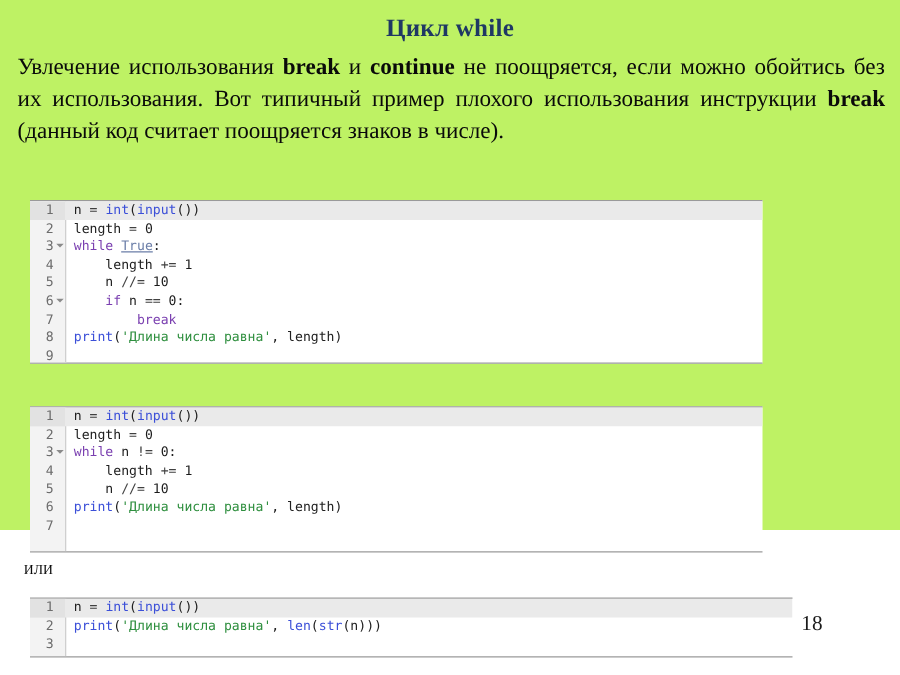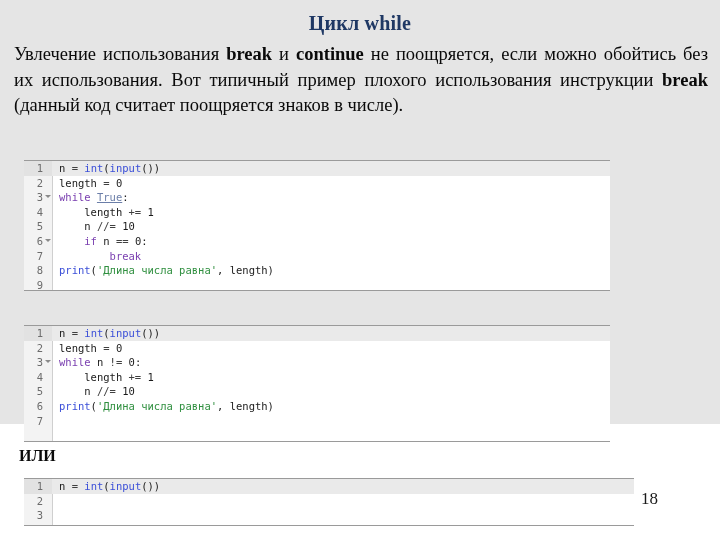--- a/index.html
+++ b/index.html
@@ -14,21 +14,21 @@
     overflow: hidden;
     font-family: "Liberation Serif", serif;
     -webkit-font-smoothing: antialiased;
   }
 
   .slide {
     position: absolute;
     inset: 0;
     width: 720px;
     height: 424px;
-    background: #e5e5e5;
+    background: #bef264;
   }
 
   
   .slide-title {
     position: absolute;
     left: 0;
     top: 11px;
     width: 720px;
     text-align: center;
     font-family: "Liberation Serif", serif;
@@ -56,21 +56,21 @@
 
   .line-text {
     position: absolute;
     font-family: "Liberation Serif", serif;
     font-size: 18.5px;
     line-height: 24px;
     color: #0a0a0a;
     white-space: nowrap;
   }
   #subhead-1 { left: 14px; top: 297px; }
-  #subhead-2 { left: 19px; top: 444px; font-size: 16px; font-weight: bold; }
+  #subhead-2 { left: 19px; top: 444px; font-size: 11px; }
 
   
   .codeblock {
     position: absolute;
     background: #ffffff;
     border-top: 1px solid #9a9a9a;
     border-bottom: 1px solid #9a9a9a;
     box-sizing: border-box;
     font-family: "DejaVu Sans Mono", monospace;
     font-size: 10.5px;
@@ -178,19 +178,19 @@
       <div class="code-line"><span class="gutter">4</span><span class="code-text"><span class="t-plain">    length </span><span class="t-op">+= </span><span class="t-num">1</span></span></div>
       <div class="code-line"><span class="gutter">5</span><span class="code-text"><span class="t-plain">    n </span><span class="t-op">//= </span><span class="t-num">10</span></span></div>
       <div class="code-line"><span class="gutter">6</span><span class="code-text"><span class="t-fn">print</span><span class="t-plain">(</span><span class="t-str">'Длина числа равна'</span><span class="t-plain">, length)</span></span></div>
       <div class="code-line"><span class="gutter">7</span><span class="code-text"></span></div>
     </div>
 
   <div class="line-text" id="subhead-2">ИЛИ</div>
 
   <div class="codeblock" id="code-3">
       <div class="code-line hl"><span class="gutter">1</span><span class="code-text"><span class="t-plain">n </span><span class="t-op">= </span><span class="t-fn">int</span><span class="t-plain">(</span><span class="t-fn">input</span><span class="t-plain">())</span></span></div>
-      <div class="code-line"><span class="gutter">2</span></div>
+      <div class="code-line"><span class="gutter">2</span><span class="code-text"><span class="t-fn">print</span><span class="t-plain">(</span><span class="t-str">'Длина числа равна'</span><span class="t-plain">, </span><span class="t-fn">len</span><span class="t-plain">(</span><span class="t-fn">str</span><span class="t-plain">(n)))</span></span></div>
       <div class="code-line"><span class="gutter">3</span><span class="code-text"></span></div>
     </div>
 
   <div class="slide-number">18</div>
 
 </div>
 
 </body></html>

